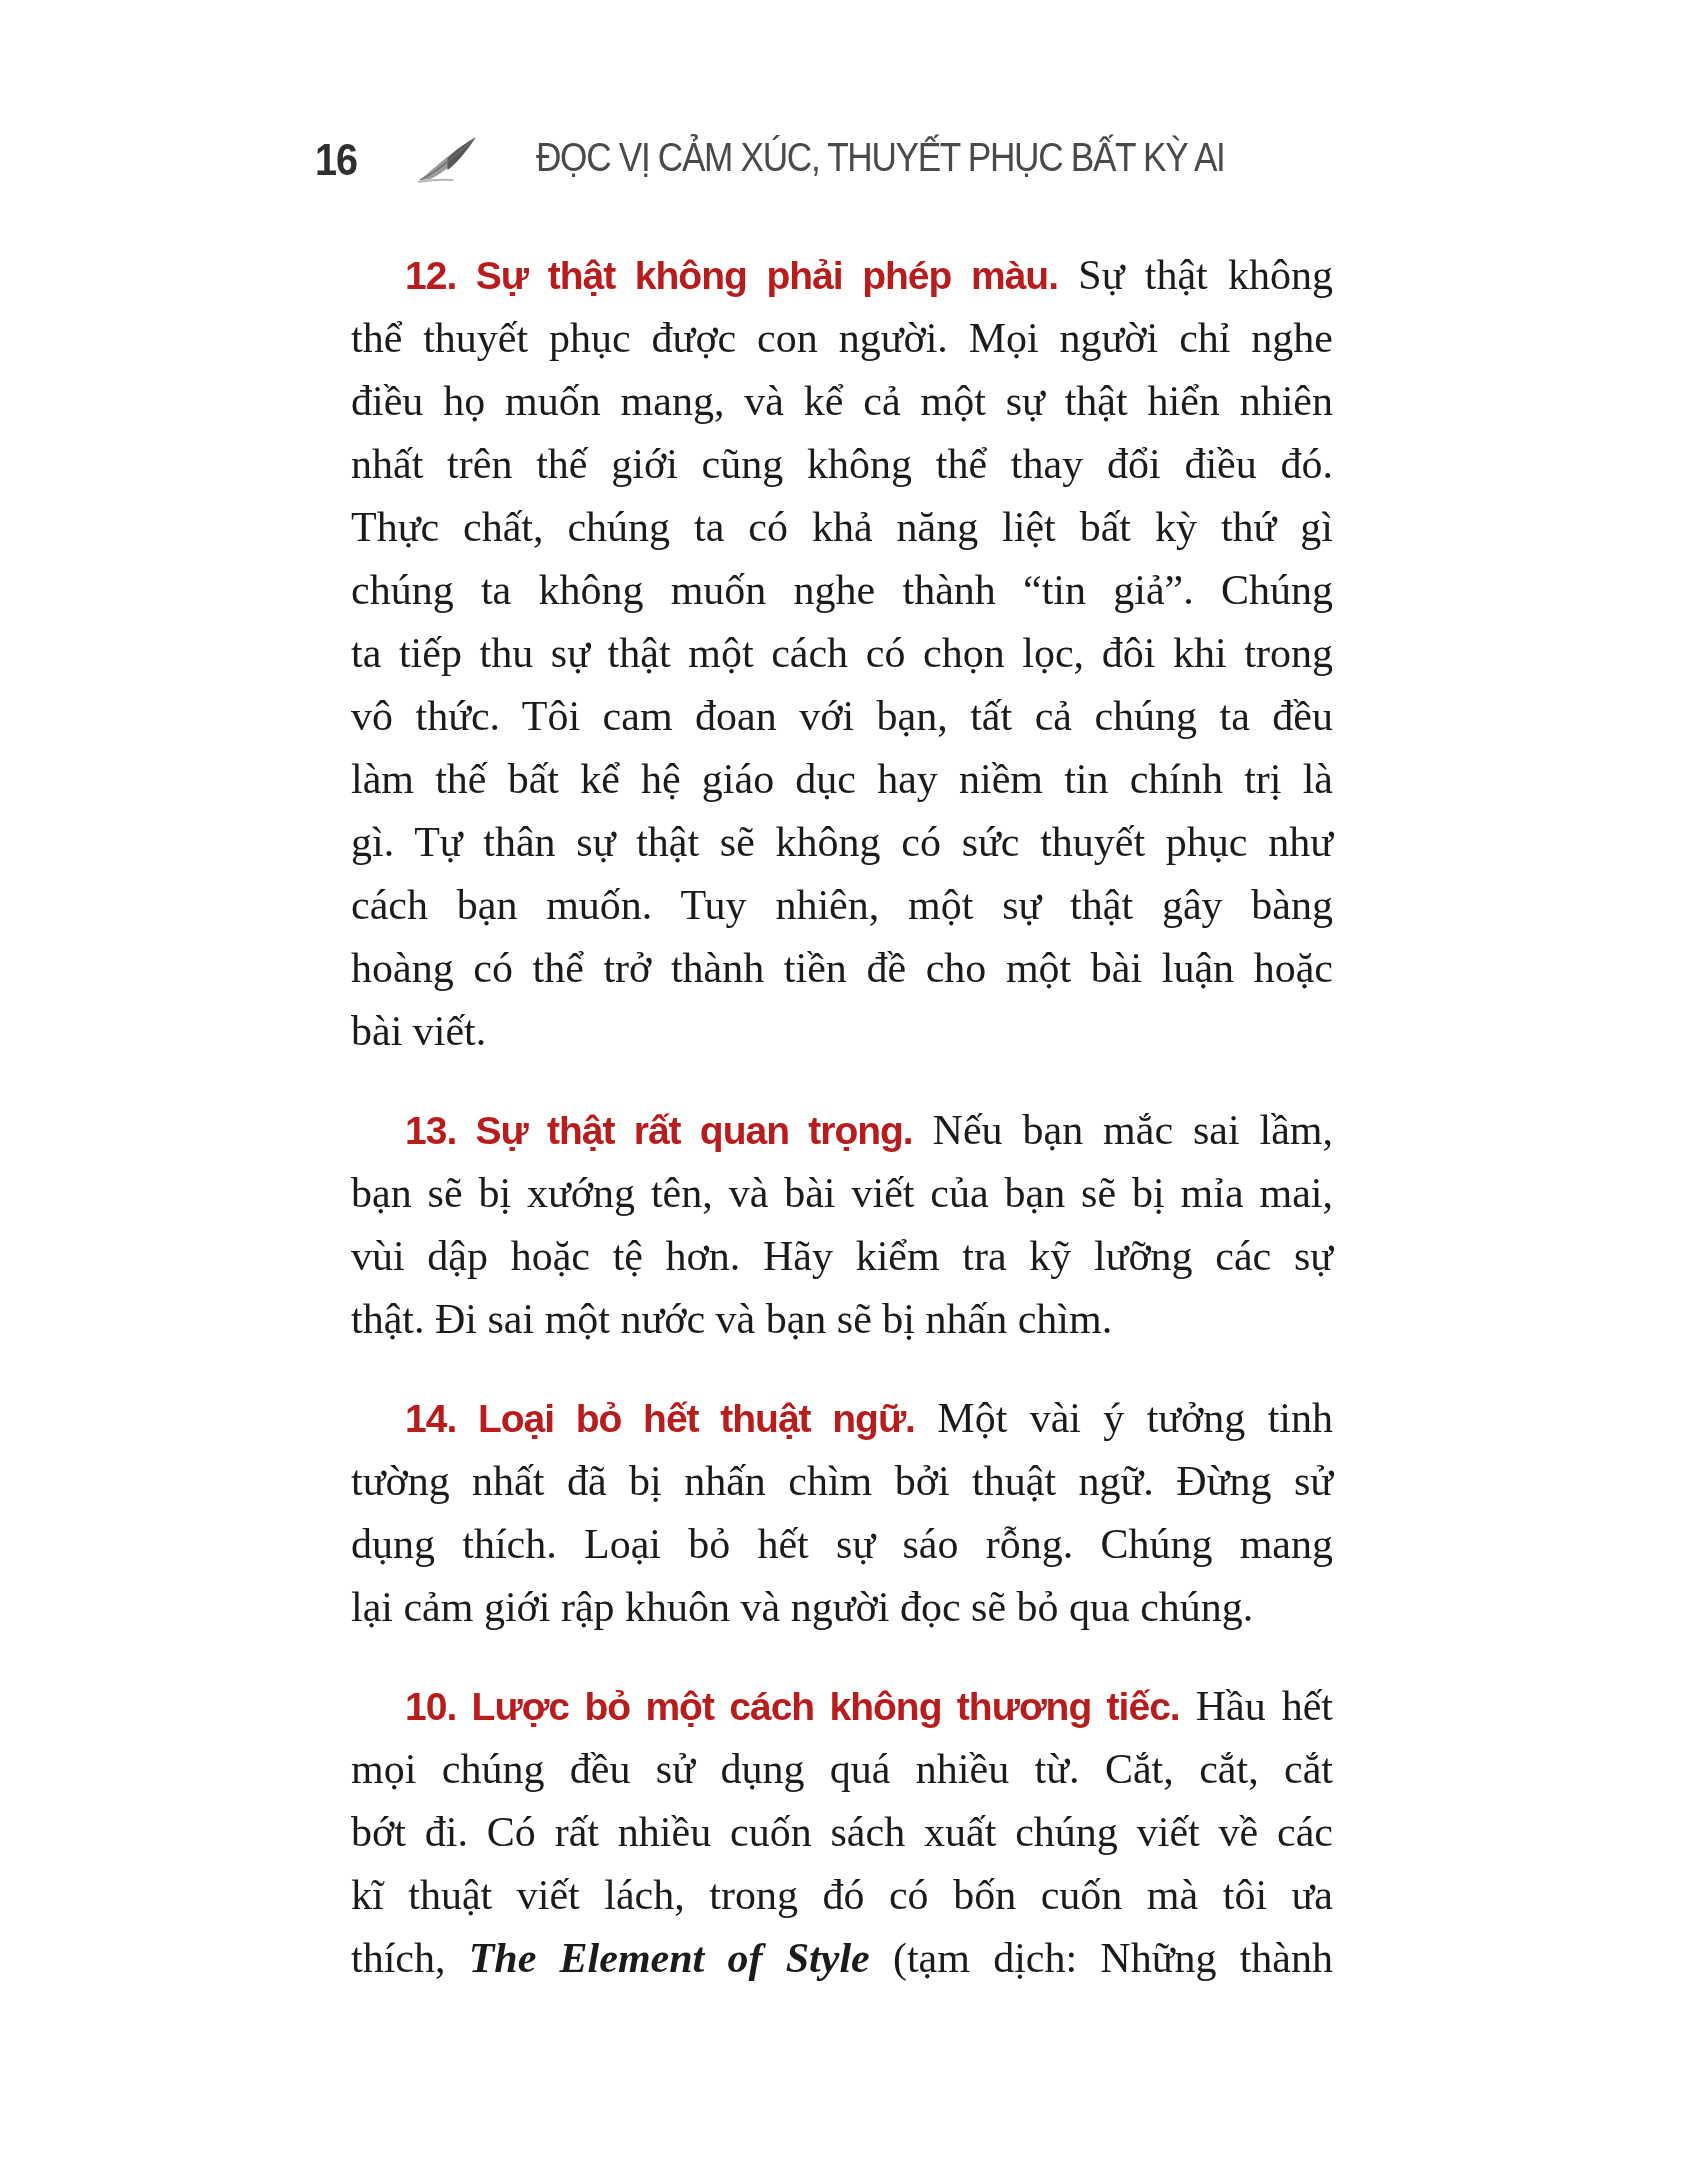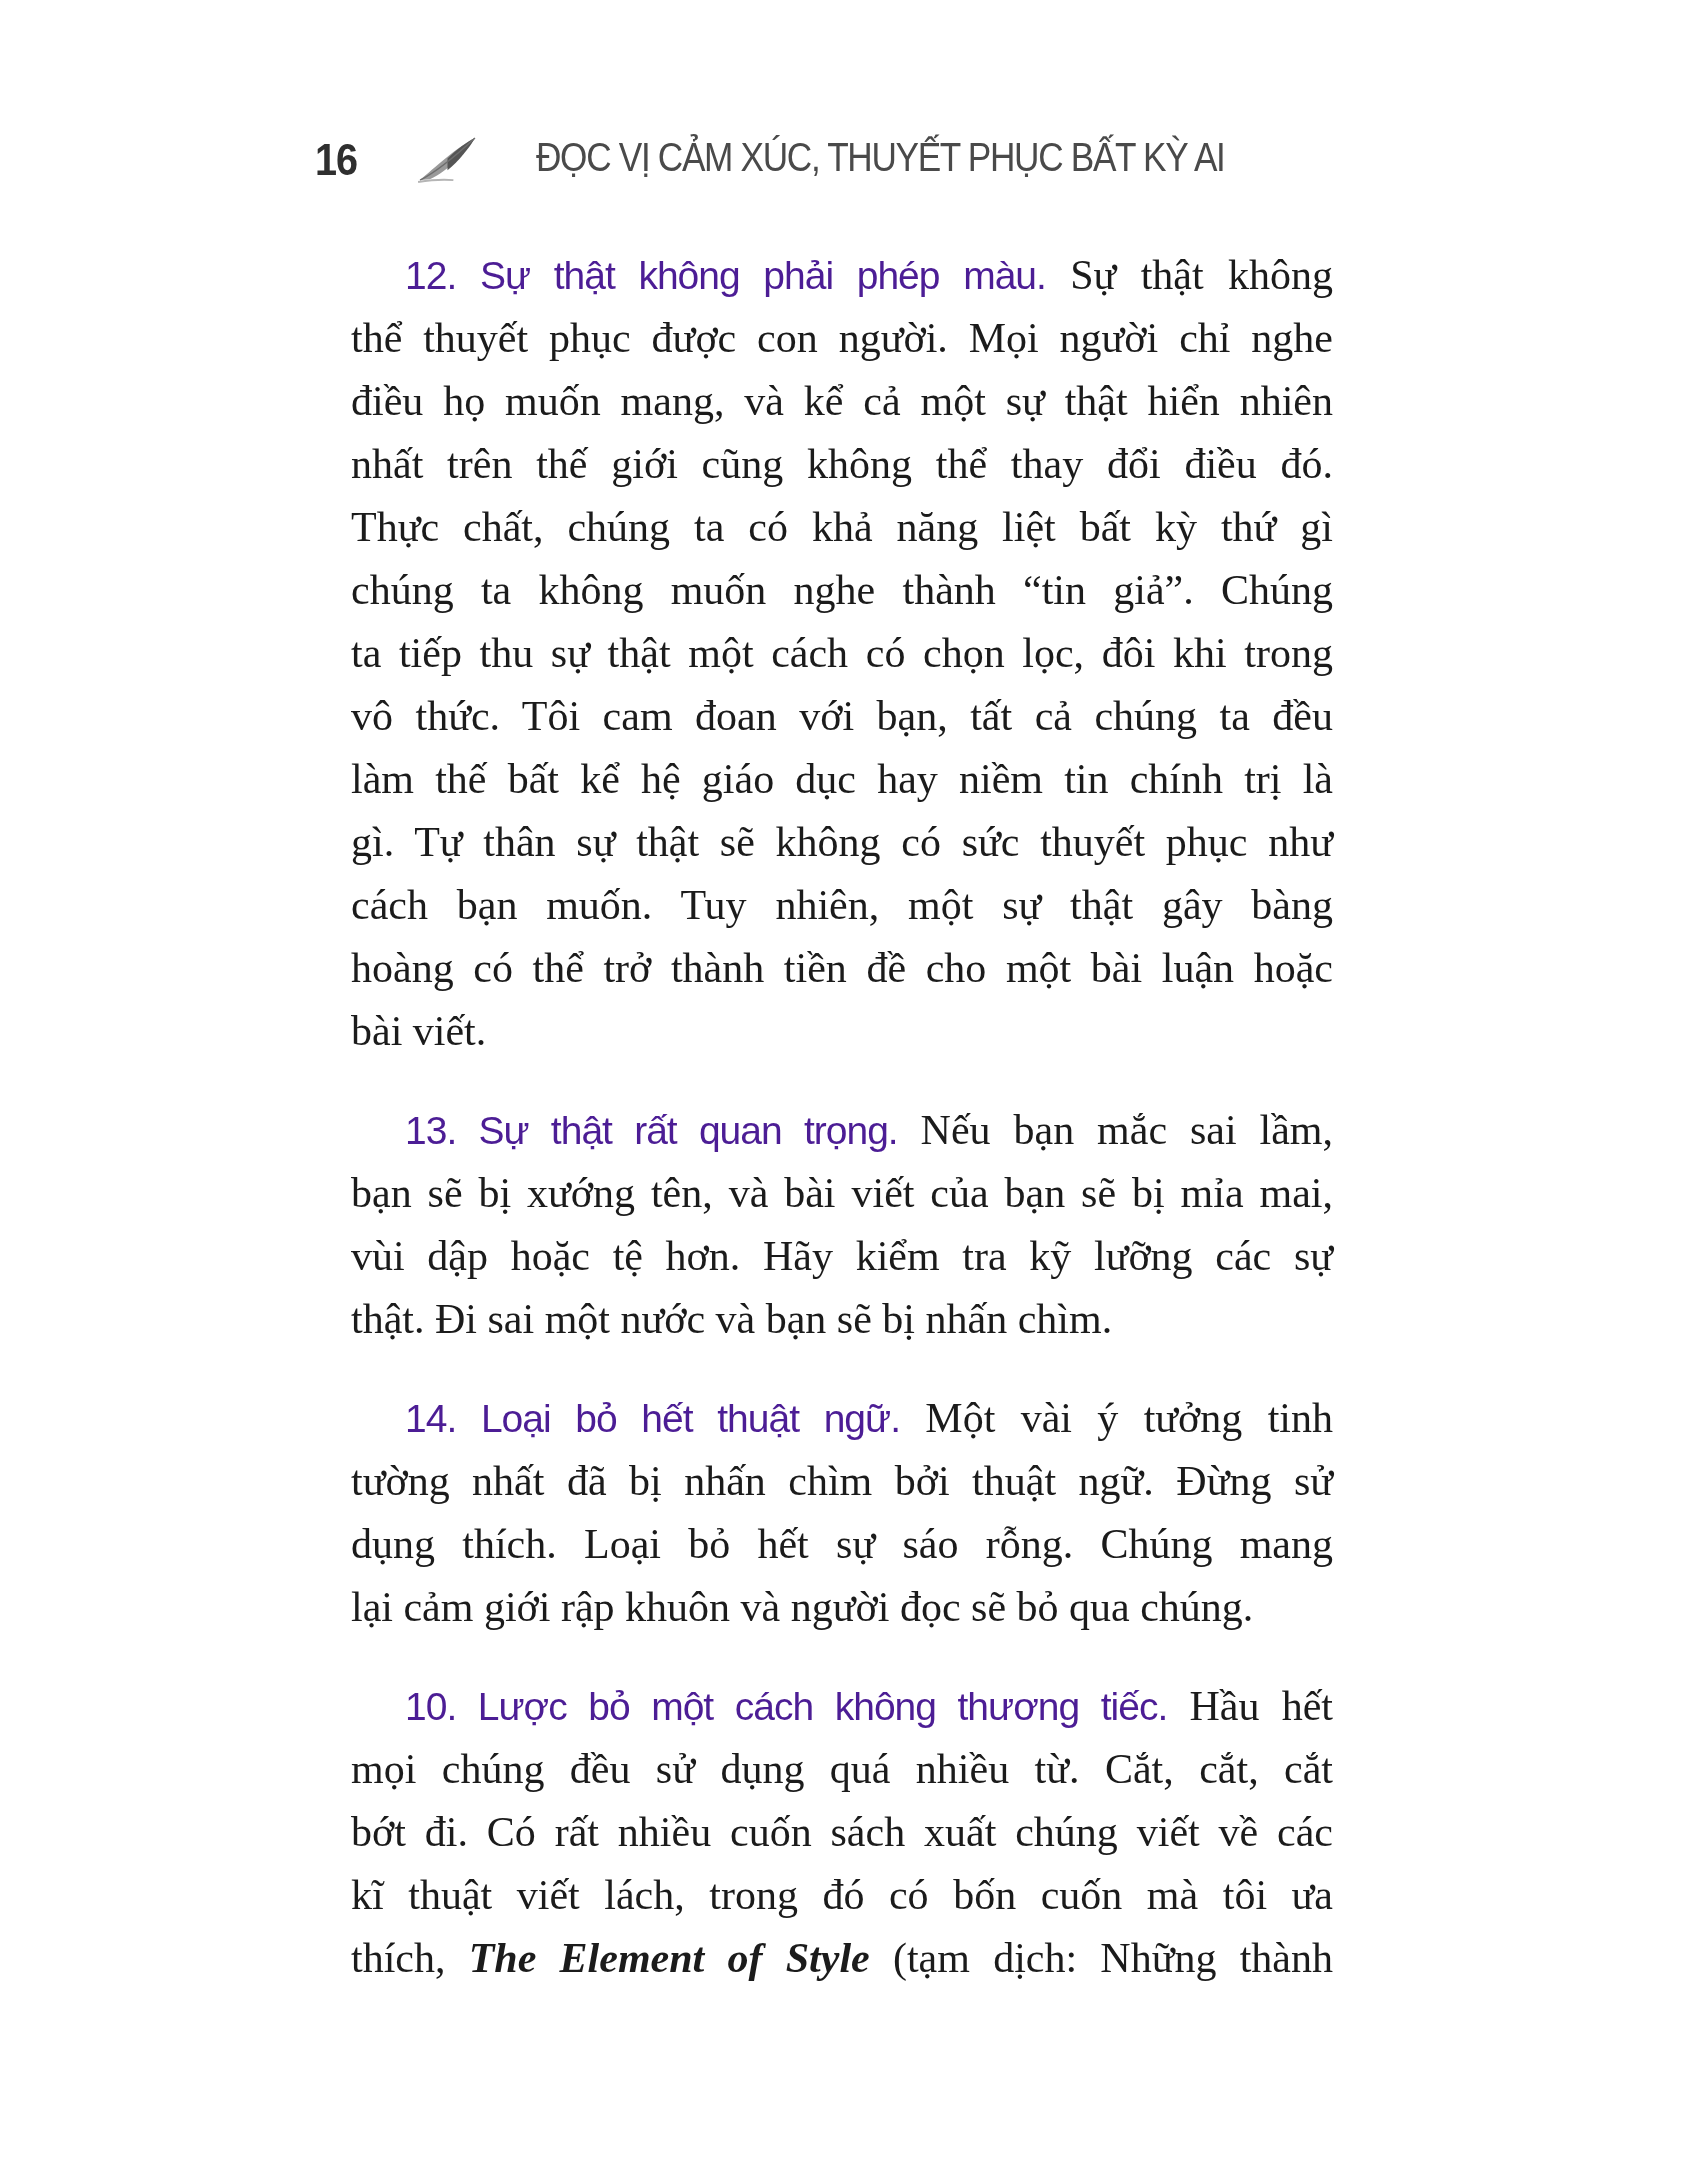--- a/index.html
+++ b/index.html
@@ -67,23 +67,23 @@
   .paragraph:last-child { margin-bottom: 0; }
   .line {
     text-align: justify;
     text-align-last: left;
     white-space: normal;
   }
   .line.just { text-align-last: justify; }
   .line.indent { padding-left: 54px; }
   .lead {
     font-family: "Liberation Sans", sans-serif;
-    font-weight: 400;
+    font-weight: 700;
     font-size: 39px;
-    color: #4c1d95;
+    color: #b91c1c;
     letter-spacing: -1px;
   }
   .it { font-style: italic; font-weight: bold; }
 </style>
 </head>
 <body>
 
 <div class="page">
 
   <div class="running-header">

